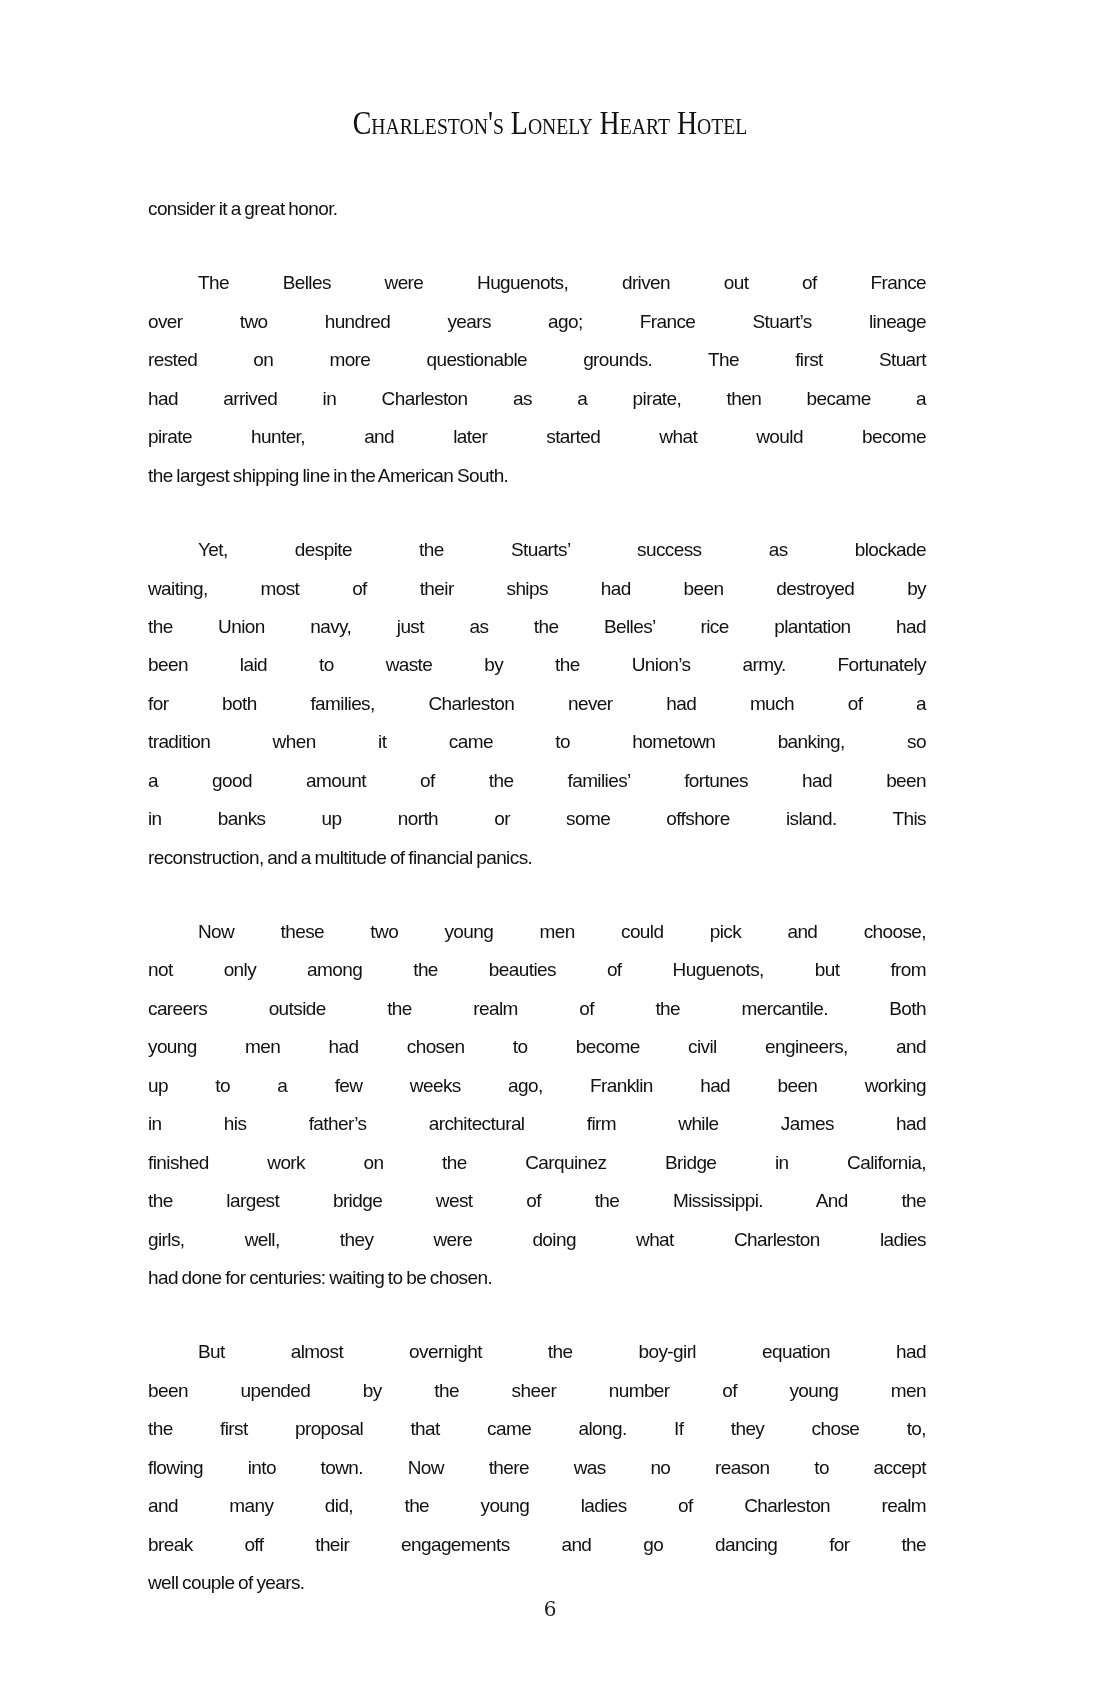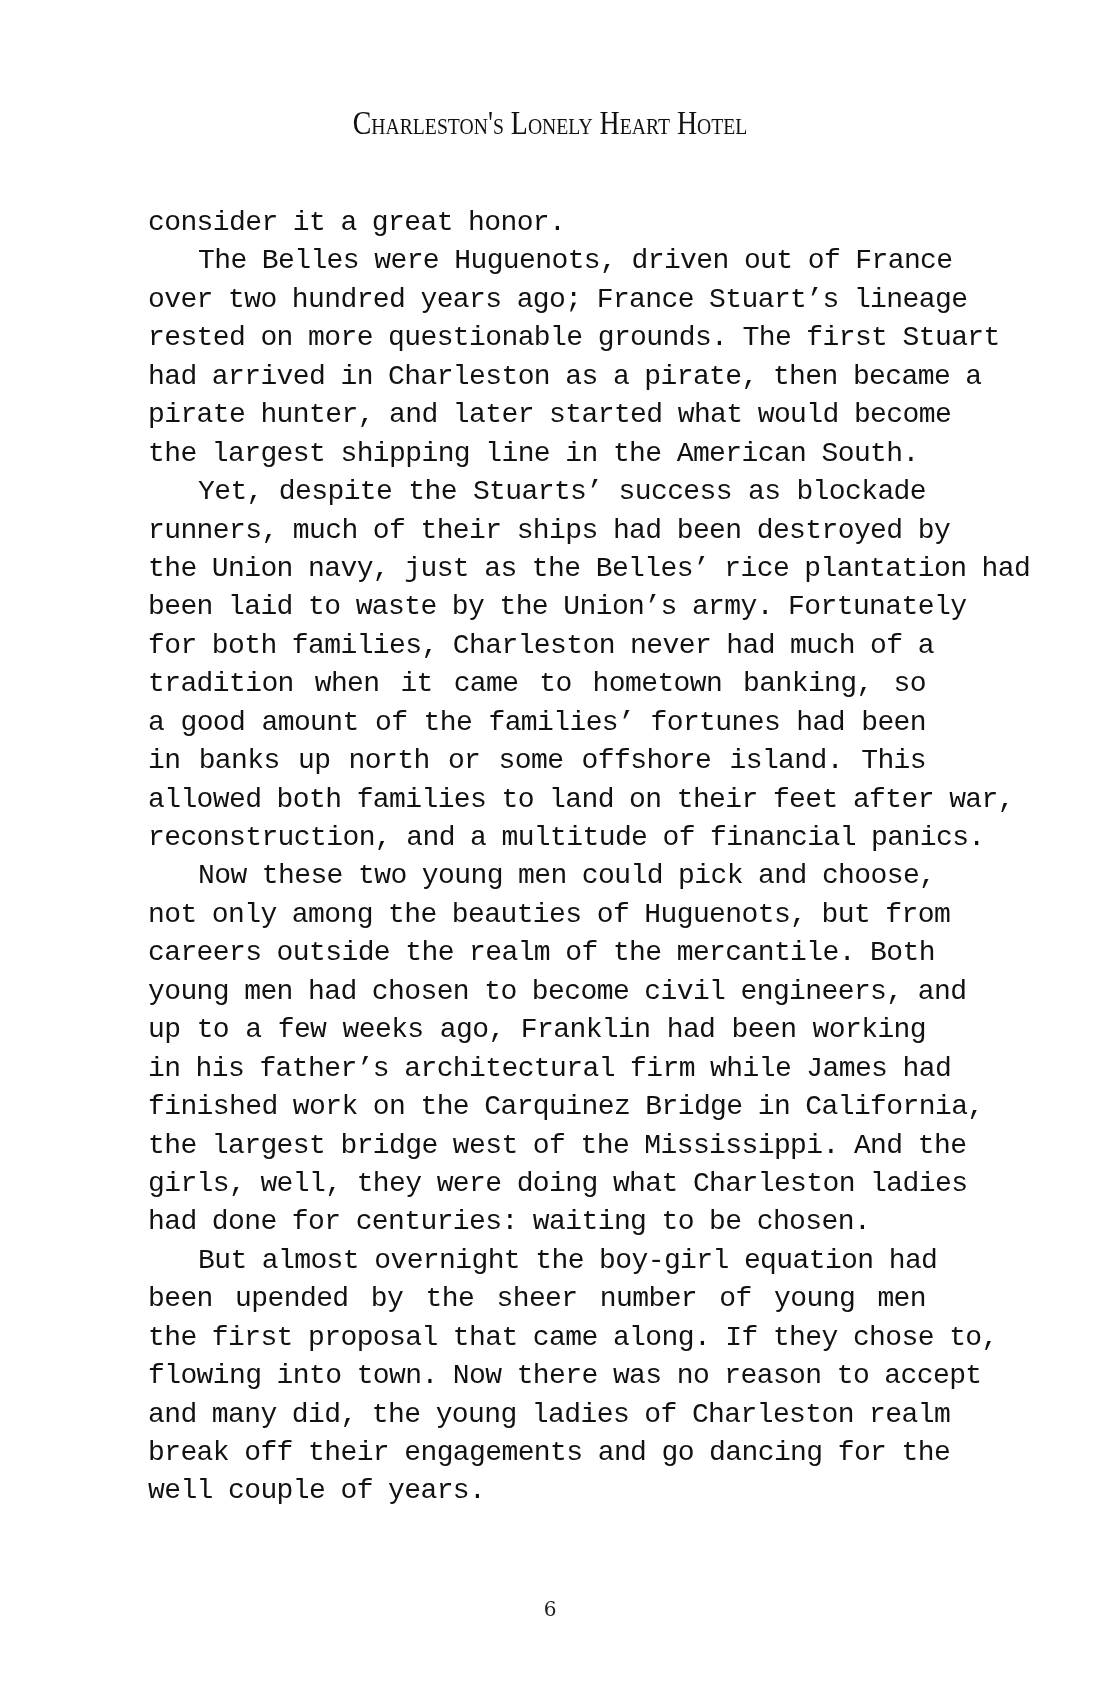--- a/index.html
+++ b/index.html
@@ -6,32 +6,32 @@
   body { width: 1100px; height: 1700px; position: relative; overflow: hidden; color: #111111; }
   .header {
     position: absolute; left: 0; width: 1100px; top: 103px;
     text-align: center;
     font-family: "Liberation Serif", "DejaVu Serif", serif;
     font-size: 34px; letter-spacing: 0px; font-variant: small-caps;
     transform: scaleX(0.82); transform-origin: 50% 50%;
     line-height: 40px; color: #111;
   }
   .body-text {
-    position: absolute; left: 148px; top: 204px; width: 778px;
-    font-family: Liberation Mono, monospace;
-    font-size: 28px; line-height: 38.45px;
+    position: absolute; left: 148px; top: 190px; width: 778px;
+    font-family: Liberation Sans, sans-serif;
+    font-size: 19px; line-height: 38.45px;
     text-align: justify;
   }
   .line {
     display: block; white-space: nowrap; text-align: justify; text-align-last: justify;
     height: 38.45px; overflow: visible;
     letter-spacing: -0.6px; word-spacing: -1px;
   }
   .line.last { text-align-last: left; }
-  .line.indent { padding-left: 50px; }
+  .line.indent { padding-left: 50px; margin-top: 36px; }
   .page-num {
     position: absolute; left: 0; width: 1100px; top: 1597px; text-align: center;
     font-family: "DejaVu Serif", "Liberation Serif", serif; font-size: 20px; color: #222;
   }
 </style>
 </head>
 <body>
 
 <div class="header">Charleston's Lonely Heart Hotel</div>
 
@@ -42,28 +42,27 @@
     <div>
       <span class="line indent">The Belles were Huguenots, driven out of France</span>
       <span class="line">over two hundred years ago; France Stuart’s lineage</span>
       <span class="line">rested on more questionable grounds. The first Stuart</span>
       <span class="line">had arrived in Charleston as a pirate, then became a</span>
       <span class="line">pirate hunter, and later started what would become</span>
       <span class="line last">the largest shipping line in the American South.</span>
     </div>
     <div>
       <span class="line indent">Yet, despite the Stuarts’ success as blockade</span>
-      <span class="line">runners, much of their ships had been destroyed by</span>
+      <span class="line">waiting, most of their ships had been destroyed by</span>
       <span class="line">the Union navy, just as the Belles’ rice plantation had</span>
       <span class="line">been laid to waste by the Union’s army. Fortunately</span>
       <span class="line">for both families, Charleston never had much of a</span>
       <span class="line">tradition when it came to hometown banking, so</span>
       <span class="line">a good amount of the families’ fortunes had been</span>
       <span class="line">in banks up north or some offshore island. This</span>
-      <span class="line">allowed both families to land on their feet after war,</span>
       <span class="line last">reconstruction, and a multitude of financial panics.</span>
     </div>
     <div>
       <span class="line indent">Now these two young men could pick and choose,</span>
       <span class="line">not only among the beauties of Huguenots, but from</span>
       <span class="line">careers outside the realm of the mercantile. Both</span>
       <span class="line">young men had chosen to become civil engineers, and</span>
       <span class="line">up to a few weeks ago, Franklin had been working</span>
       <span class="line">in his father’s architectural firm while James had</span>
       <span class="line">finished work on the Carquinez Bridge in California,</span>

